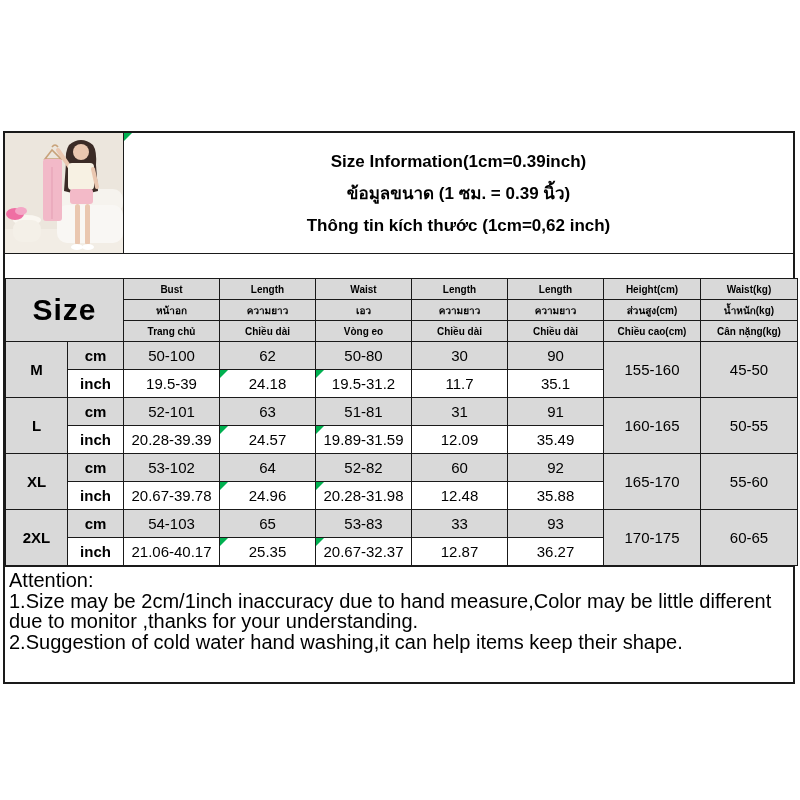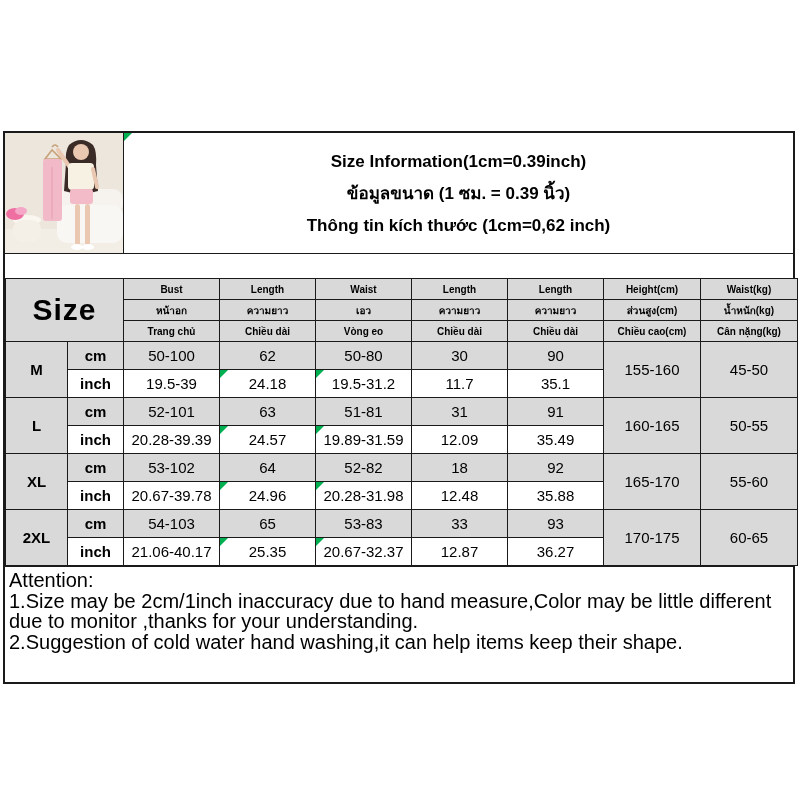--- a/index.html
+++ b/index.html
@@ -158,21 +158,21 @@
           <td class="val marked">19.89-31.59<span class="corner-marker"></span></td>
           <td class="val">12.09</td>
           <td class="val">35.49</td>
         </tr>
         <tr>
           <th class="gray" rowspan="2">XL</th>
           <th class="gray">cm</th>
           <td class="gray val">53-102</td>
           <td class="gray val">64</td>
           <td class="gray val">52-82</td>
-          <td class="gray val">18</td>
+          <td class="gray val">60</td>
           <td class="gray val">92</td>
           <td class="gray val" rowspan="2">165-170</td>
           <td class="gray val" rowspan="2">55-60</td>
         </tr>
         <tr>
           <th>inch</th>
           <td class="val">20.67-39.78</td>
           <td class="val marked">24.96<span class="corner-marker"></span></td>
           <td class="val marked">20.28-31.98<span class="corner-marker"></span></td>
           <td class="val">12.48</td>

